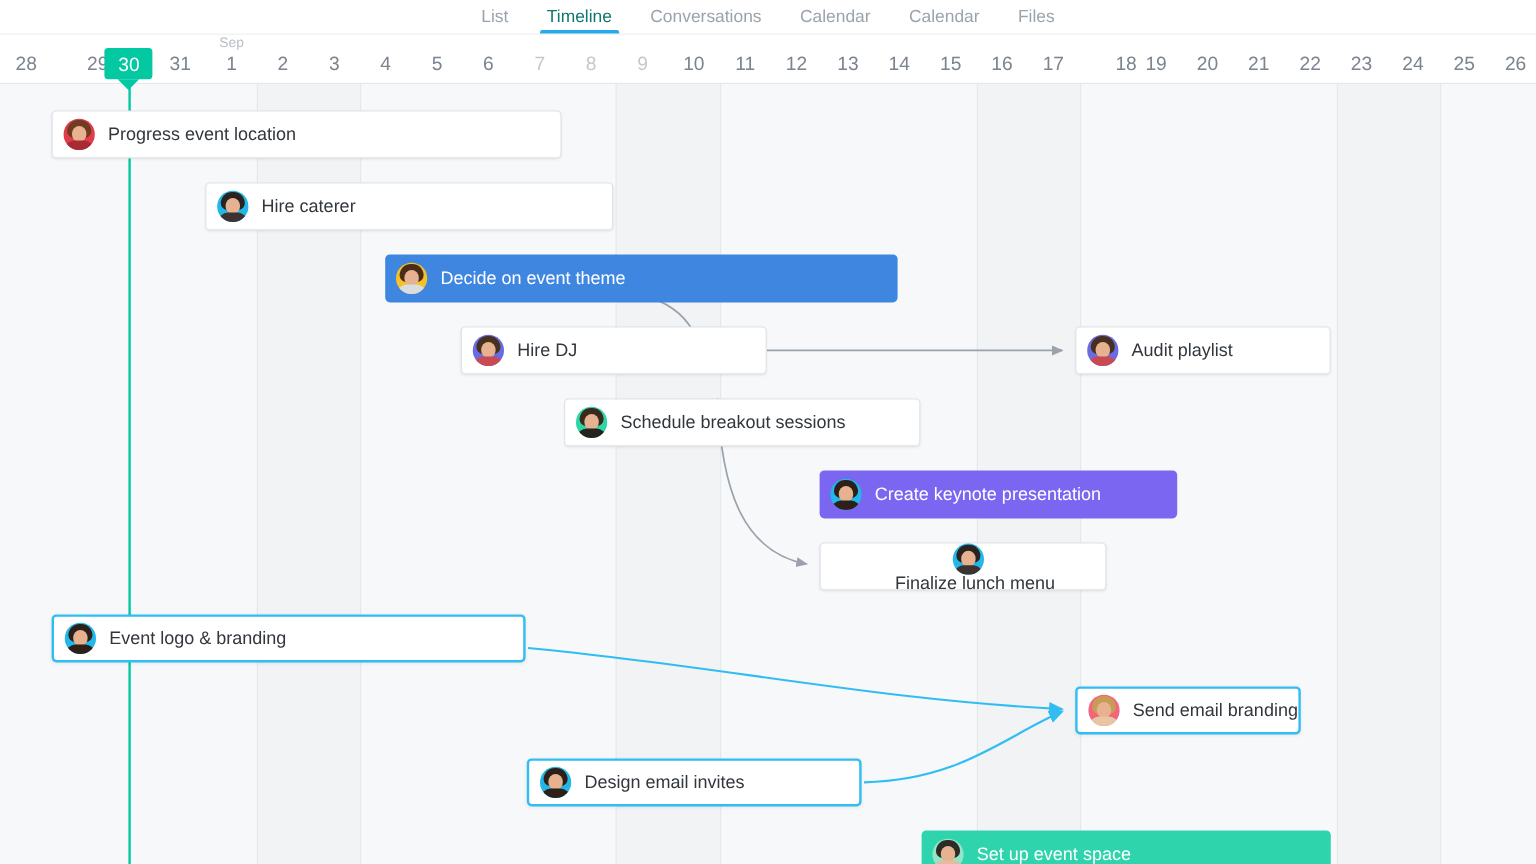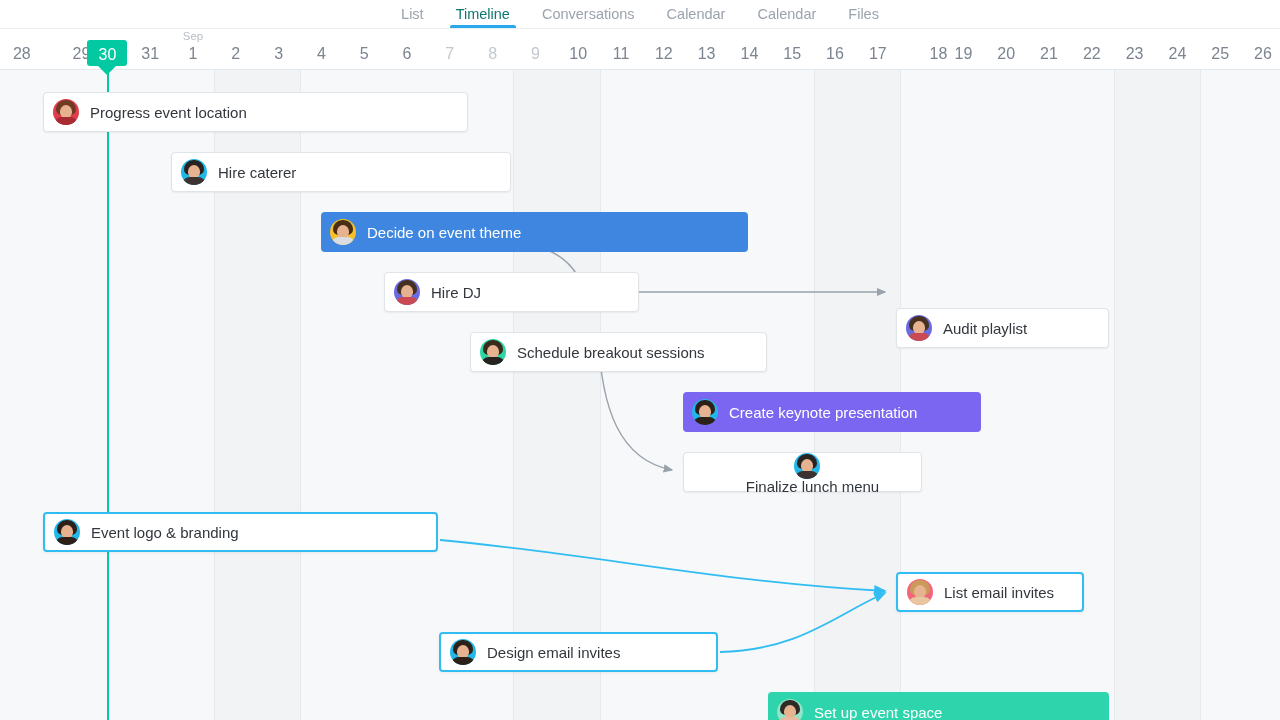--- a/index.html
+++ b/index.html
@@ -363,21 +363,21 @@
         <div class="label">Decide on event theme</div>
       </div>
       <div class="bar plain" style="left: 384px; top: 202px; width: 255px;">
         <div class="avatar" style="background: rgb(107, 107, 224);">
           <div class="hair" style="background: rgb(70, 48, 31);"></div>
           <div class="face"></div>
           <div class="body" style="background: rgb(201, 74, 82);"></div>
         </div>
         <div class="label">Hire DJ</div>
       </div>
-      <div class="bar plain" style="left: 896px; top: 202px; width: 213px; margin-top: 36px;">
+      <div class="bar plain" style="left: 896px; top: 202px; width: 213px;">
         <div class="avatar" style="background: rgb(107, 107, 224);">
           <div class="hair" style="background: rgb(70, 48, 31);"></div>
           <div class="face"></div>
           <div class="body" style="background: rgb(201, 74, 82);"></div>
         </div>
         <div class="label">Audit playlist</div>
       </div>
       <div class="bar plain" style="left: 470px; top: 262px; width: 297px;">
         <div class="avatar" style="background: rgb(46, 214, 164);">
           <div class="hair" style="background: rgb(58, 42, 30);"></div>
@@ -409,21 +409,21 @@
           <div class="body" style="background: rgb(45, 32, 24);"></div>
         </div>
         <div class="label">Event logo &amp; branding</div>
       </div>
       <div class="bar selected" style="left: 896px; top: 502px; width: 188px;">
         <div class="avatar" style="background: rgb(242, 102, 124);">
           <div class="hair" style="background: rgb(201, 154, 88);"></div>
           <div class="face"></div>
           <div class="body" style="background: rgb(232, 198, 160);"></div>
         </div>
-        <div class="label">List email invites</div>
+        <div class="label">Send email branding</div>
       </div>
       <div class="bar selected" style="left: 439px; top: 562px; width: 279px;">
         <div class="avatar" style="background: rgb(35, 182, 232);">
           <div class="hair" style="background: rgb(45, 32, 24);"></div>
           <div class="face"></div>
           <div class="body" style="background: rgb(45, 32, 24);"></div>
         </div>
         <div class="label">Design email invites</div>
       </div>
       <div class="bar filled" style="left: 768px; top: 622px; width: 341px; background: rgb(46, 212, 172);">

